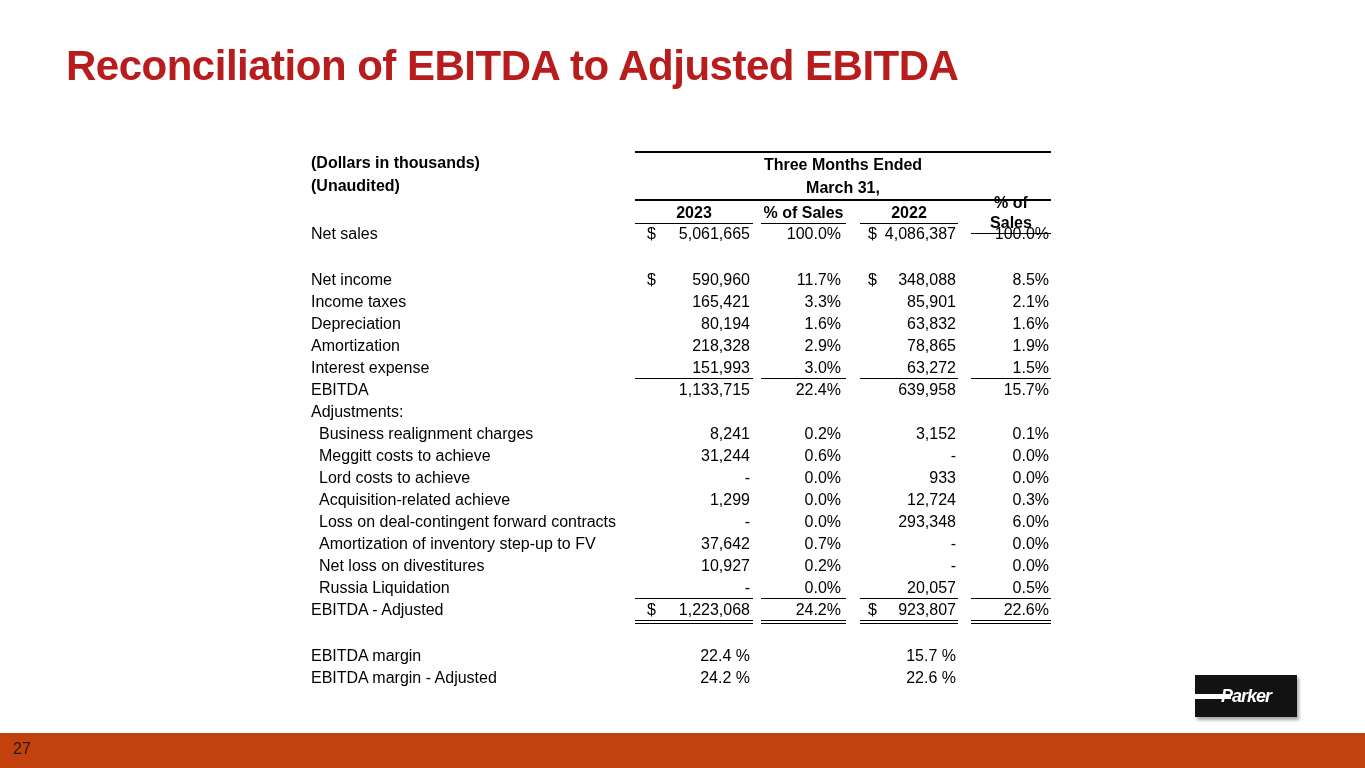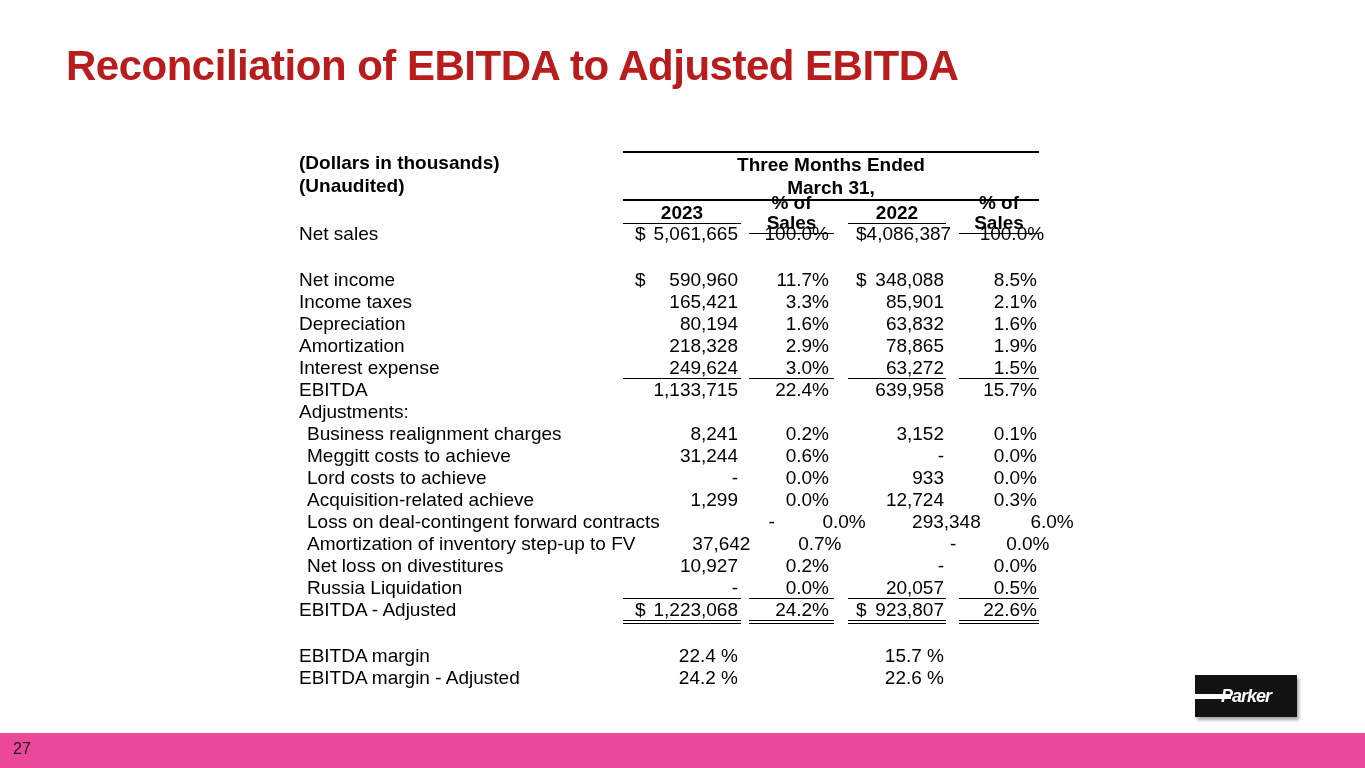--- a/index.html
+++ b/index.html
@@ -10,22 +10,22 @@
     position:relative;
     overflow:hidden;
     color:#000;
   }
   .slide-title {
     position:absolute; left:66px; top:42px;
     font-size:42px; font-weight:bold; color:#b91c1c;
     letter-spacing:-0.5px; white-space:nowrap;
   }
   .fin-table {
-    position:absolute; left:299px; top:151px; width:740px;
-    font-size:19px; line-height:22px; color:#000;
+    position:absolute; left:311px; top:151px; width:740px;
+    font-size:16px; line-height:22px; color:#000;
   }
   .trow { display:flex; height:22px; line-height:22px; }
   .tlabel { flex:0 0 324px; white-space:nowrap; }
   .tlabel.indent { padding-left:8px; }
   .bold { font-weight:normal; }
   .c1 { flex:0 0 118px; display:flex; padding:0 3px 0 12px; position:relative; }
   .g1 { flex:0 0 8px; }
   .c2 { flex:0 0 85px; text-align:right; padding-right:5px; position:relative; }
   .g2 { flex:0 0 14px; }
   .c3 { flex:0 0 98px; display:flex; padding:0 2px 0 8px; position:relative; }
@@ -49,21 +49,21 @@
   .rule-single { border-bottom:1px solid #000; }
   .rule-double { border-bottom:1px solid #000; }
   .rule-double::after {
     content:""; position:absolute; left:0; right:0; bottom:-4px;
     border-bottom:1px solid #000;
   }
   .vspacer { width:100%; }
   
   .footer-bar {
     position:absolute; left:0; bottom:0; width:1365px; height:35px;
-    background:#ec4899;
+    background:#c2410c;
   }
   .page-number {
     position:absolute; left:13px; top:7px;
     font-size:16px; color:#1c1c1c;
   }
   
   .parker-logo {
     position:absolute; left:1195px; top:675px; width:102px; height:42px;
     background:#121212; box-shadow:2px 3px 3px rgba(0,0,0,0.35);
     display:flex; align-items:center; overflow:hidden;
@@ -184,21 +184,21 @@
       <span class="cur"></span>
       <span class="val">78,865</span>
     </div>
     <div class="g3"></div>
     <div class="c4">1.9%</div>
   </div>
       <div class="trow">
     <div class="tlabel">Interest expense</div>
     <div class="c1 rule-single">
       <span class="cur"></span>
-      <span class="val">249,624</span>
+      <span class="val">151,993</span>
     </div>
     <div class="g1"></div>
     <div class="c2 rule-single">3.0%</div>
     <div class="g2"></div>
     <div class="c3 rule-single">
       <span class="cur"></span>
       <span class="val">63,272</span>
     </div>
     <div class="g3"></div>
     <div class="c4 rule-single">1.5%</div>

